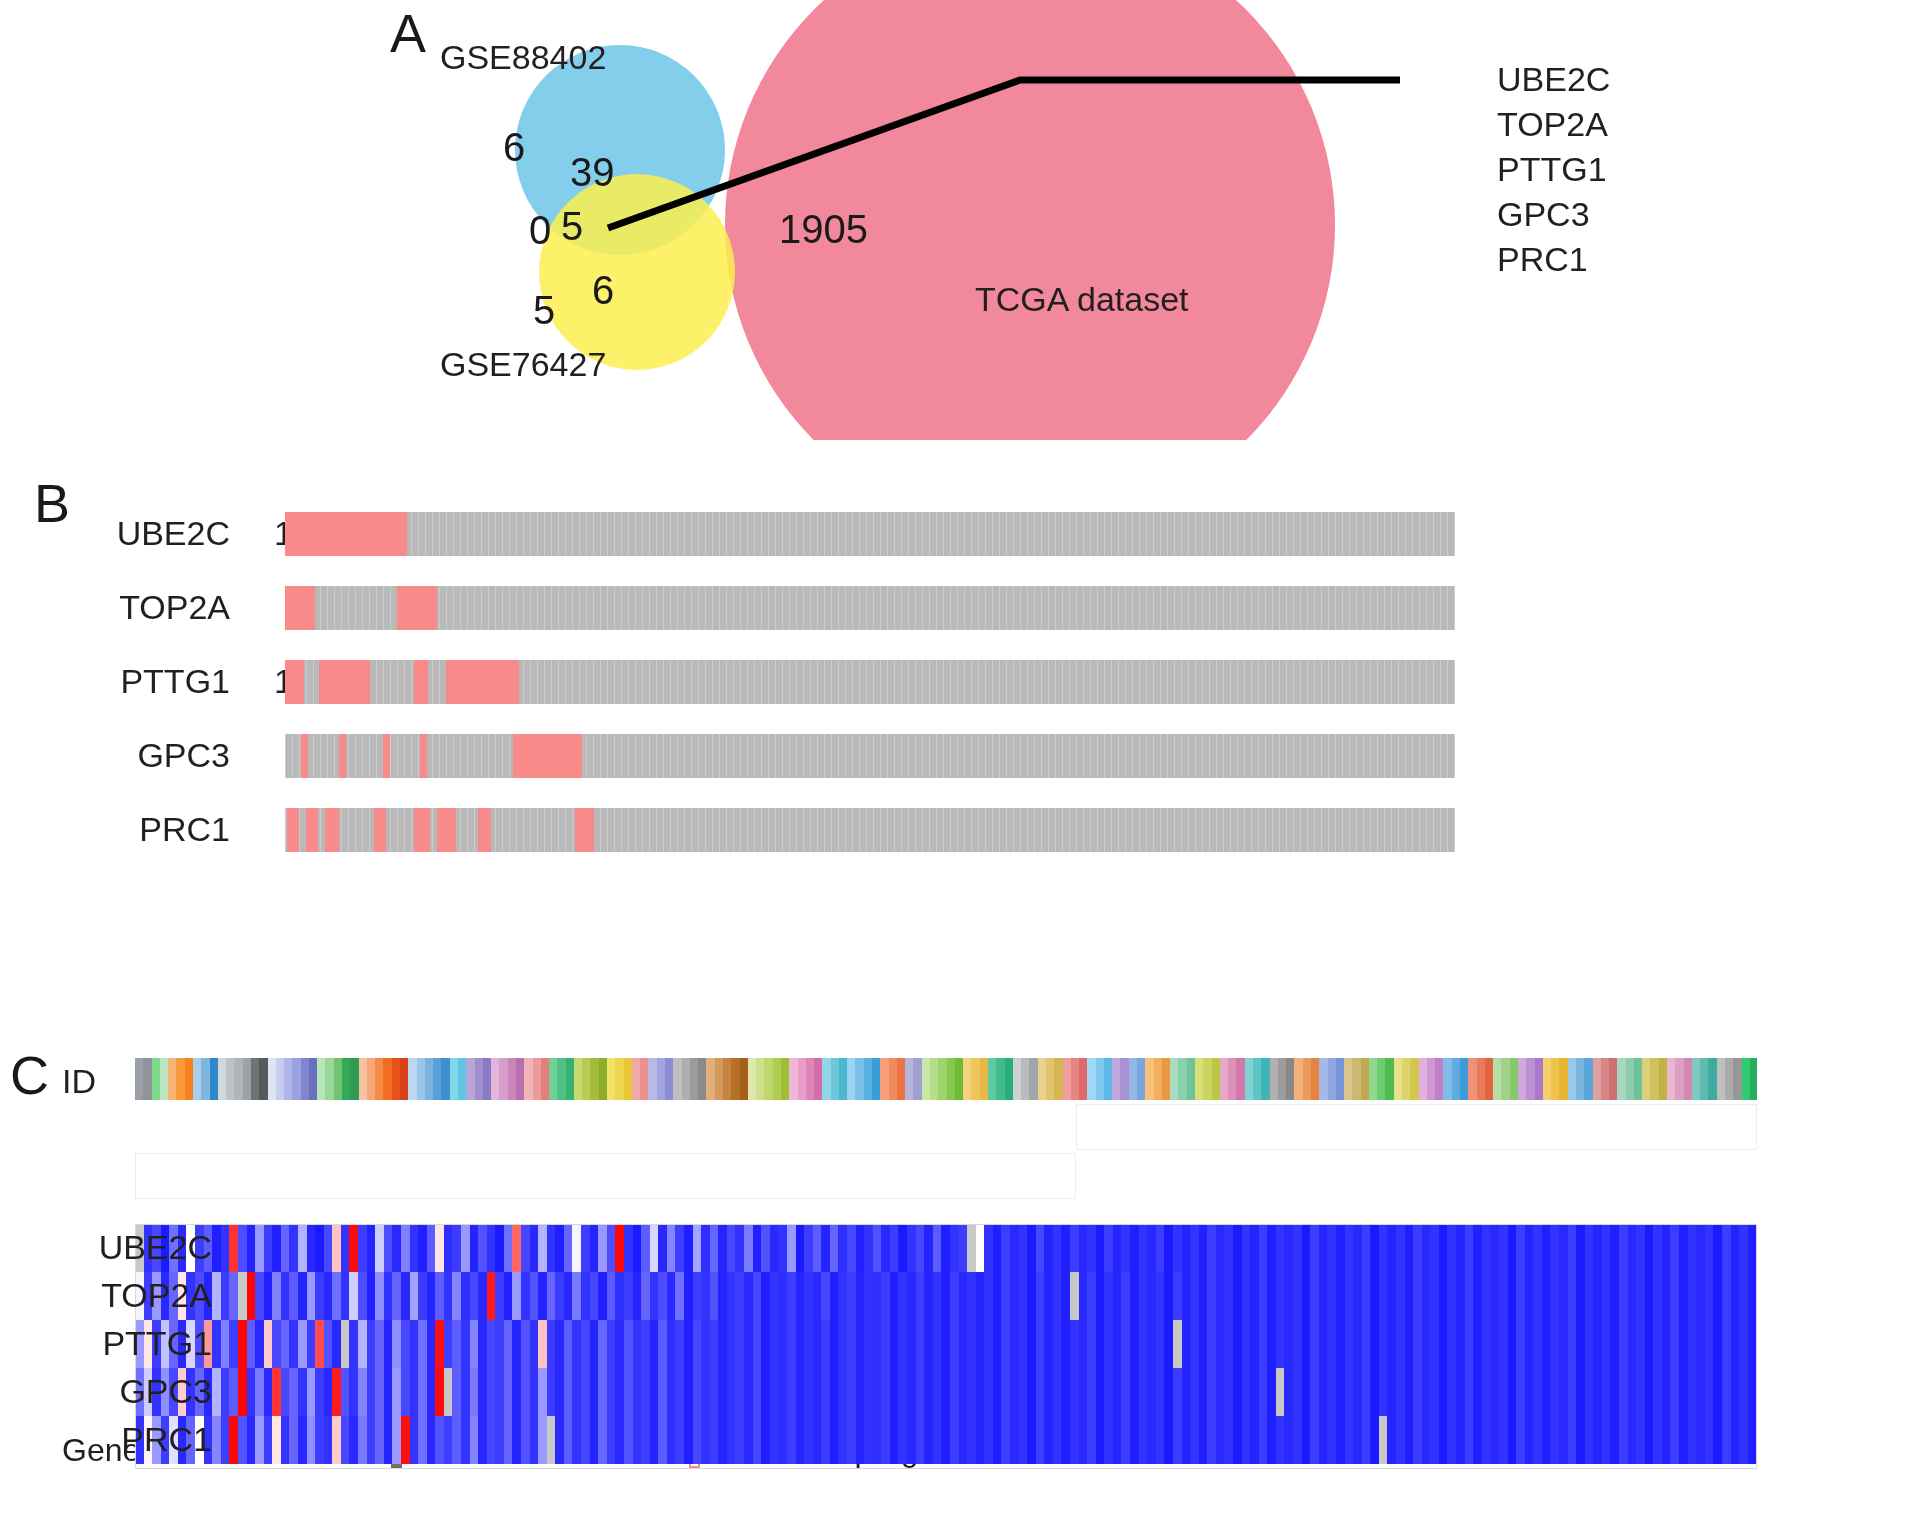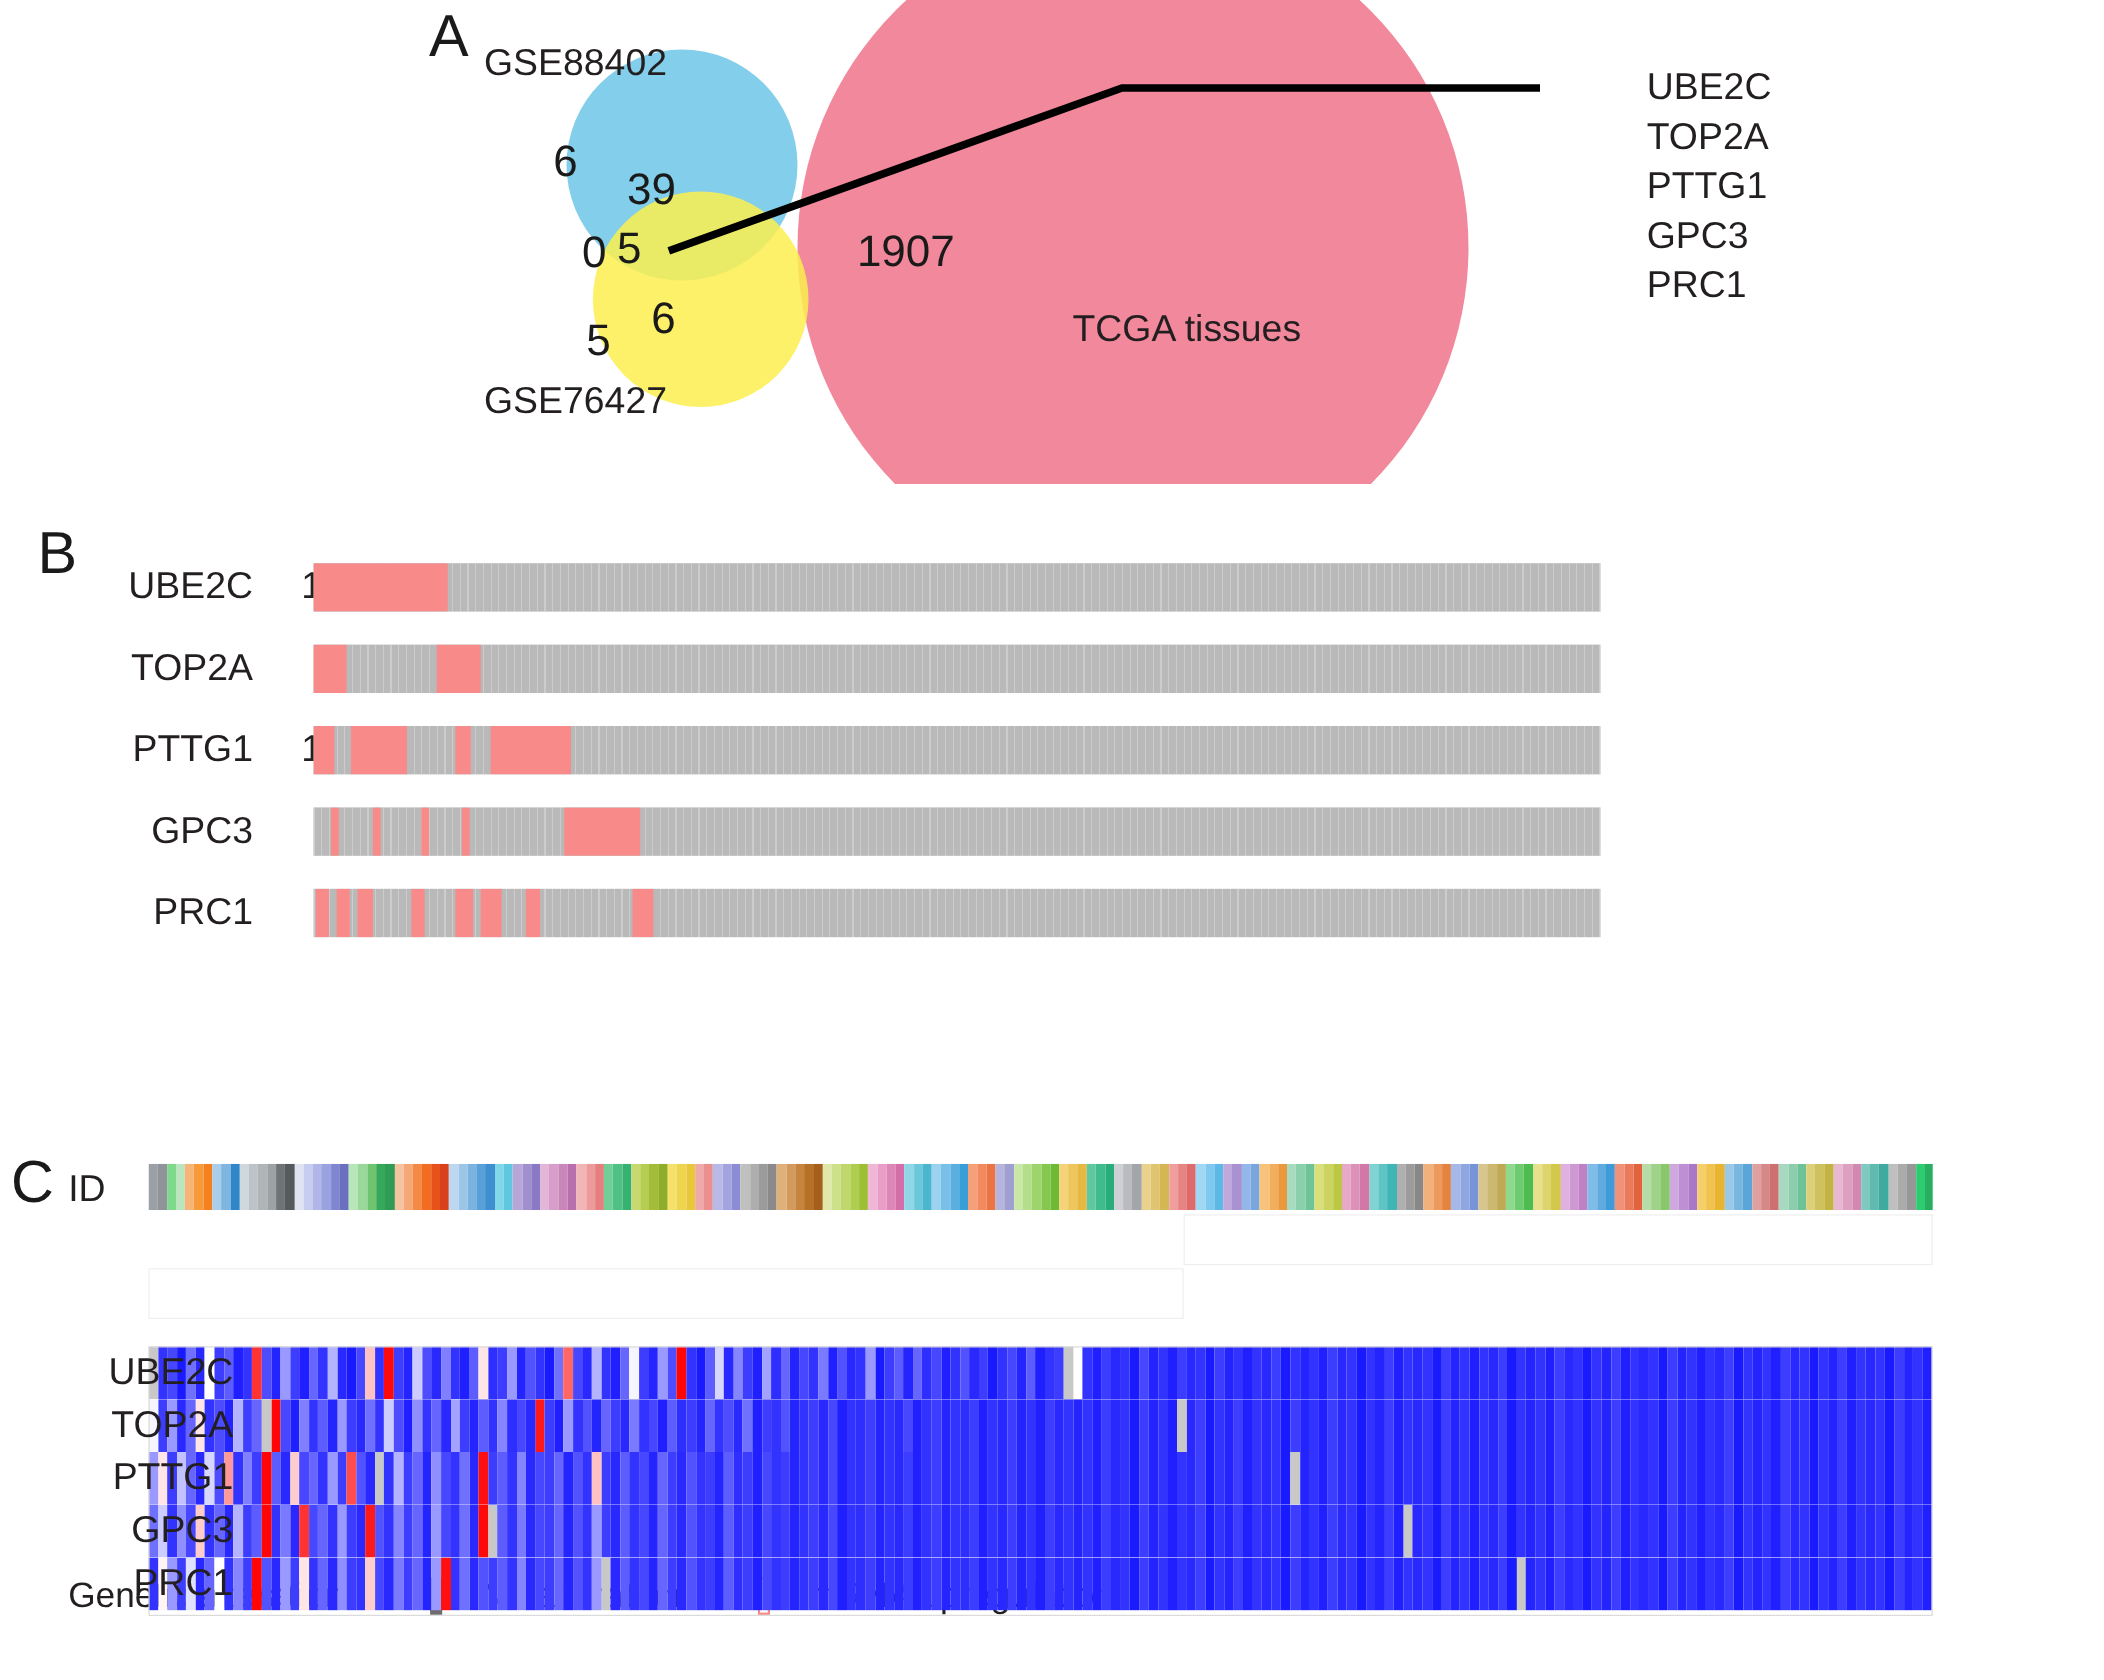--- a/index.html
+++ b/index.html
@@ -59,29 +59,29 @@
     <svg class="venn-svg" width="1020" height="440">
       <circle cx="305" cy="185" r="305" fill="#f2889b" transform="translate(345,40)"></circle>
       <circle cx="72" cy="72" r="105" fill="#6ec6e8" fill-opacity="0.86" transform="translate(168,78)"></circle>
       <circle cx="72" cy="72" r="98" fill="#fbee4e" fill-opacity="0.85" transform="translate(185,200)"></circle>
       <path d="M 232 72 L 1020 10" stroke="none" fill="none"></path>
       <polyline points="228,228 640,80 1105,80" fill="none" stroke="#000000" stroke-width="7"></polyline>
     </svg>
 
     <div class="lbl" style="left:440px;top:38px;">GSE88402</div>
     <div class="lbl" style="left:440px;top:345px;">GSE76427</div>
-    <div class="lbl" style="left:975px;top:280px;">TCGA tissues</div>
+    <div class="lbl" style="left:975px;top:280px;">TCGA dataset</div>
 
     <div class="venn-num" style="left:503px;top:125px;">6</div>
     <div class="venn-num" style="left:570px;top:150px;">39</div>
     <div class="venn-num" style="left:529px;top:208px;">0</div>
     <div class="venn-num" style="left:561px;top:204px;">5</div>
     <div class="venn-num" style="left:533px;top:288px;">5</div>
     <div class="venn-num" style="left:592px;top:268px;">6</div>
-    <div class="venn-num" style="left:779px;top:207px;">1907</div>
+    <div class="venn-num" style="left:779px;top:207px;">1905</div>
 
     <div class="gene-list">
       <div>UBE2C</div>
       <div>TOP2A</div>
       <div>PTTG1</div>
       <div>GPC3</div>
       <div>PRC1</div>
     </div>
   </div>
 

